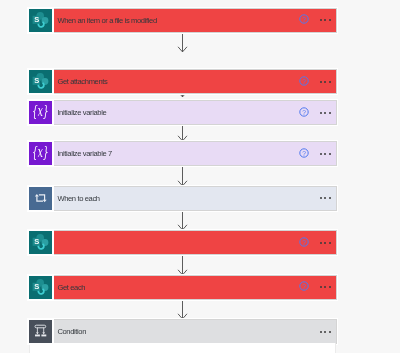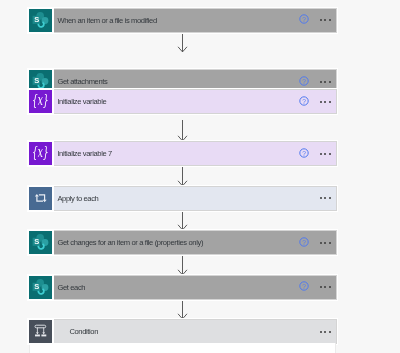--- a/index.html
+++ b/index.html
@@ -34,27 +34,27 @@
   
   .help{position:absolute;right:27.3px;top:5.5px;width:10px;height:10px;}
   .dots{position:absolute;right:5px;top:10.5px;width:11px;height:2px;}
   .dots i{position:absolute;width:2px;height:2px;border-radius:50%;background:#3a3a3a;top:0;}
   .dots i:nth-child(1){left:0px;}
   .dots i:nth-child(2){left:4.3px;}
   .dots i:nth-child(3){left:8.6px;}
 
   
   .k-sharepoint .icon{background:#0a6e71;}
-  .k-sharepoint .body{background:#a3a3a3;text-align:right;}
+  .k-sharepoint .body{background:#ef4444;text-align:right;}
   .k-variable  .icon{background:#7719d1;}
   .k-variable  .body{background:#e8dbf5;}
   .k-control   .icon{background:#486a92;}
   .k-control   .body{background:#e3e7f0;}
   .k-condition .icon{background:#484f5a;}
-  .k-condition .body{background:#dedfe1;padding-left:12px;}
+  .k-condition .body{background:#dedfe1;}
 
   
   .arrow{position:absolute;left:177px;width:11px;height:21px;}
 
   
   .condbody{
     position:absolute;left:29px;width:307px;top:343px;height:12px;
     background:#ffffff;box-sizing:border-box;
     border-left:1px solid #ebebeb;border-right:1px solid #ebebeb;
   }
@@ -162,21 +162,21 @@
         <use href="#sym-help"></use>
       </svg>
     <span class="dots">
         <i></i>
         <i></i>
         <i></i>
       </span>
   </div>
 </div>
 
-<div class="card k-variable" style="top:90px">
+<div class="card k-variable" style="top:101px">
   <div class="icon">
       <svg width="23" height="23" viewBox="0 0 23 23">
         <use href="#sym-variable"></use>
       </svg>
     </div>
   <div class="body">
     <span class="title">Initialize variable</span>
     <svg class="help" viewBox="0 0 10 10">
         <use href="#sym-help"></use>
       </svg>
@@ -207,37 +207,36 @@
   </div>
 </div>
 
 <div class="card k-control" style="top:186.5px">
   <div class="icon">
       <svg width="23" height="23" viewBox="0 0 23 23">
         <use href="#sym-loop"></use>
       </svg>
     </div>
   <div class="body">
-    <span class="title">Apply to each</span>
+    <span class="title">When to each</span>
     <span class="dots">
         <i></i>
         <i></i>
         <i></i>
       </span>
   </div>
 </div>
 
 <div class="card k-sharepoint" style="top:231px">
   <div class="icon">
       <svg width="23" height="23" viewBox="0 0 23 23">
         <use href="#sym-sharepoint"></use>
       </svg>
     </div>
   <div class="body">
-    <span class="title">Get changes for an item or a file (properties only)</span>
     <svg class="help" viewBox="0 0 10 10">
         <use href="#sym-help"></use>
       </svg>
     <span class="dots">
         <i></i>
         <i></i>
         <i></i>
       </span>
   </div>
 </div>

